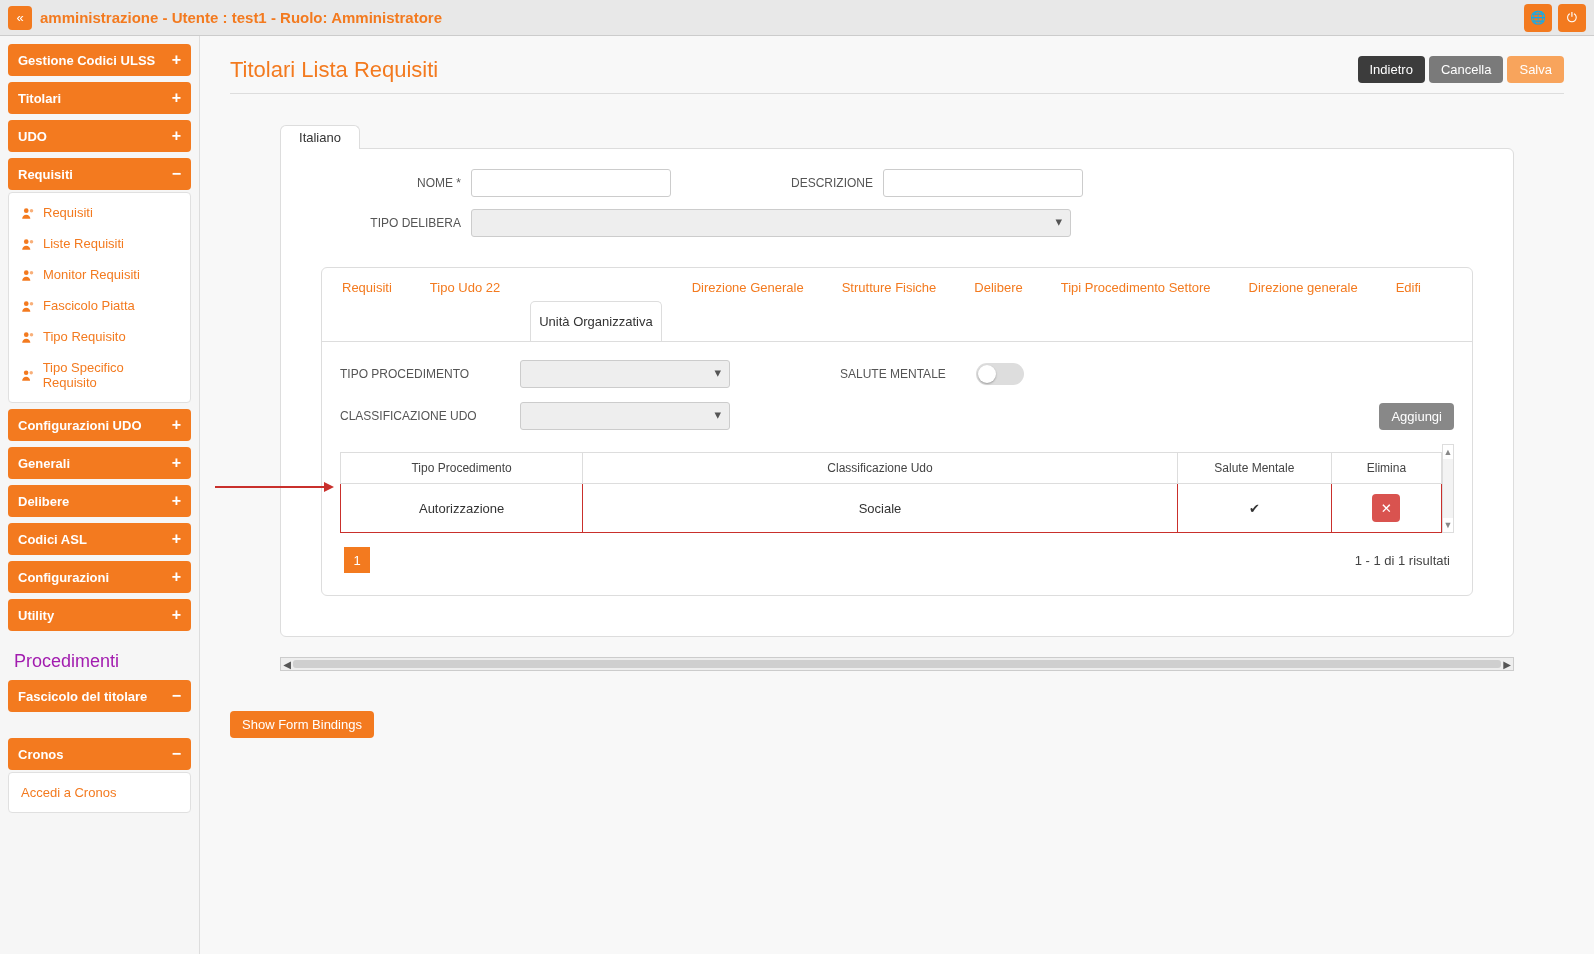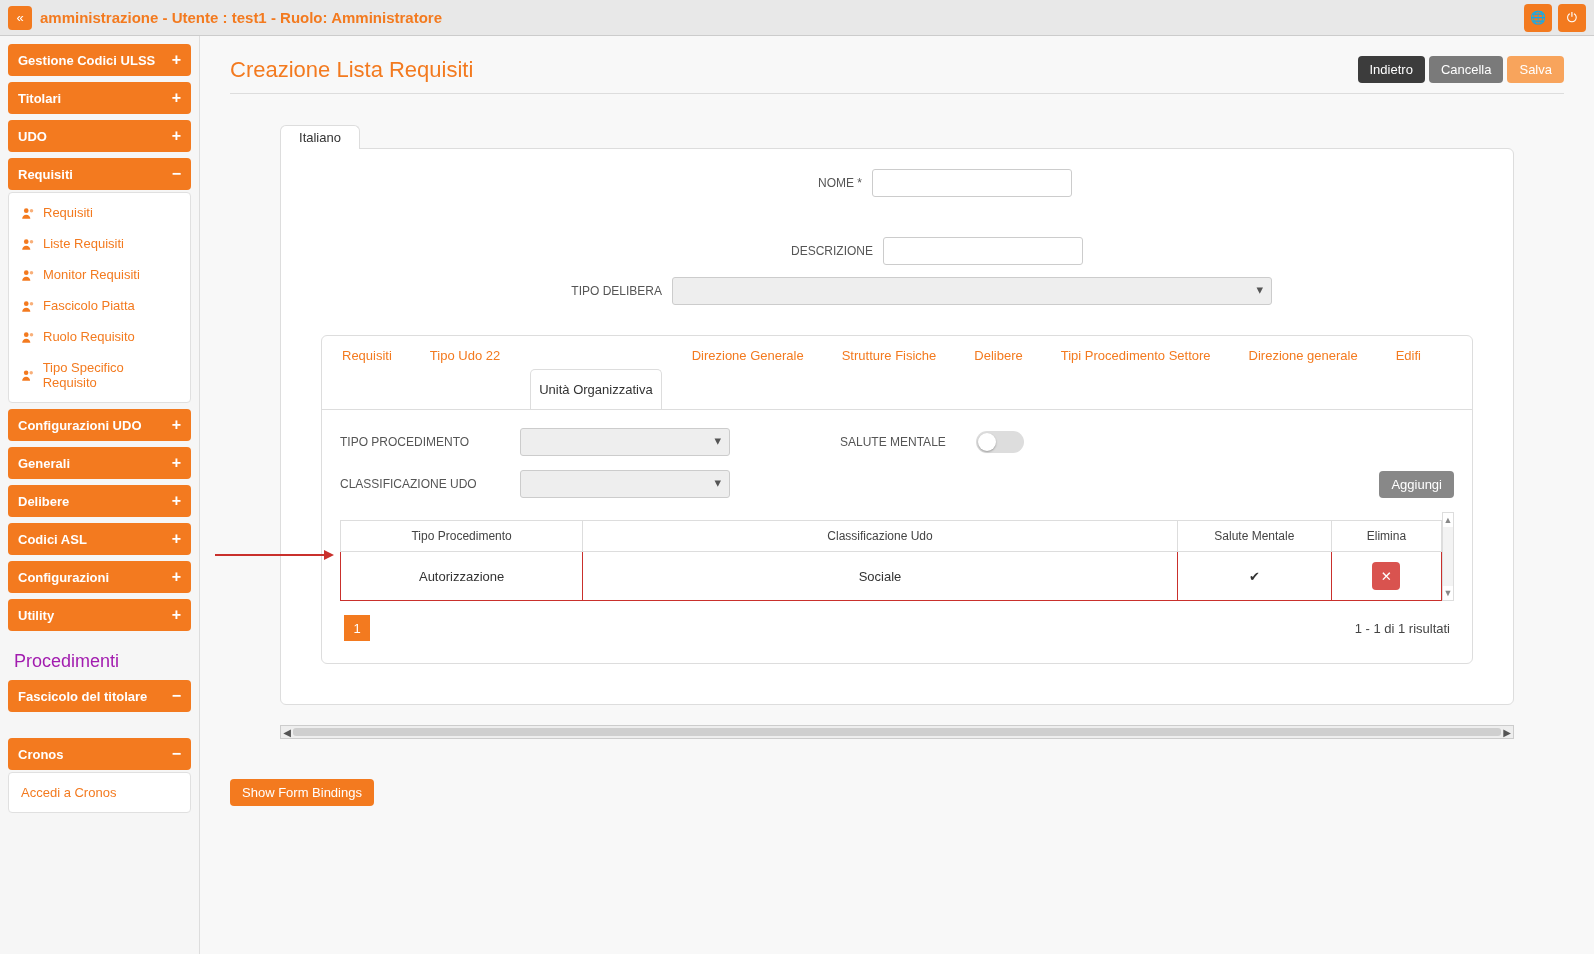--- a/index.html
+++ b/index.html
@@ -30,21 +30,21 @@
   .btn-orange { background:#f8a45c; }
   .btn-orange-solid { background:#f37a1f; }
   .btn-grey2 { background:#888; }
   .header-buttons { display:flex; gap:4px; }
 
   hr.divider { border:none; border-top:1px solid #ddd; margin:10px 0 30px; }
 
   .form-card-wrapper {  }
   .lang-tab-outer { border:1px solid #ddd; border-bottom:none; border-radius:6px 6px 0 0; background:#fff; width:80px; text-align:center; padding:4px 0; position:relative; top:1px; z-index:2; }
   .form-card { background:#fff; border:1px solid #ddd; border-radius:0 6px 6px 6px; padding:20px 40px; margin-bottom:20px; position:relative; margin-left:0; }
-  .form-row { display:flex; align-items:center; gap:40px; margin-bottom:12px;flex-direction:column; }
+  .form-row { display:flex; align-items:center; gap:40px; margin-bottom:12px; }
   .form-group { display:flex; align-items:center; gap:10px; }
   .form-label { font-size:12px; color:#555; width:140px; text-align:right; }
   .form-input { width:200px; height:28px; border:1px solid #ccc; border-radius:3px; padding:0 6px; }
   .form-select { width:600px; height:28px; background:#eee; border:1px solid #ccc; border-radius:3px; position:relative; }
   .form-select::after { content:'▾'; position:absolute; right:8px; top:4px; color:#555; }
   .form-select-sm { width:210px; }
 
   .tabs-card { background:#fff; border:1px solid #ddd; border-radius:6px; padding:0; margin-top:30px; margin-bottom:20px; margin-left:0; }
   .tabs-header { display:flex; gap:22px; padding:0 12px; border-bottom:1px solid #ddd; overflow-x:auto; }
   .tab { padding:12px 8px; color:#f37a1f; cursor:pointer; white-space:nowrap; font-size:13px; }
@@ -152,21 +152,21 @@
             <circle cx="18" cy="8" r="3" opacity=".6"></circle>
           </svg>
         <span>Fascicolo Piatta</span>
       </div>
       <div class="submenu-item">
         <svg class="user-icon-svg" viewBox="0 0 24 24">
             <circle cx="9" cy="8" r="4"></circle>
             <path d="M2 22c0-4 3-7 7-7s7 3 7 7"></path>
             <circle cx="18" cy="8" r="3" opacity=".6"></circle>
           </svg>
-        <span>Ruolo Requisito</span>
+        <span>Tipo Requisito</span>
       </div>
       <div class="submenu-item">
         <svg class="user-icon-svg" viewBox="0 0 24 24">
             <circle cx="9" cy="8" r="4"></circle>
             <path d="M2 22c0-4 3-7 7-7s7 3 7 7"></path>
             <circle cx="18" cy="8" r="3" opacity=".6"></circle>
           </svg>
         <span>Tipo Specifico Requisito</span>
       </div>
     </div>
@@ -210,21 +210,21 @@
     </div>
     <div class="submenu">
       <div class="submenu-item">
         <span>Accedi a Cronos</span>
       </div>
     </div>
   </div>
 
   <div class="content">
     <div class="page-header">
-      <div class="page-title">Creazione Lista Requisiti</div>
+      <div class="page-title">Titolari Lista Requisiti</div>
       <div class="header-buttons">
         <button class="btn btn-dark">Indietro</button>
         <button class="btn btn-grey">Cancella</button>
         <button class="btn btn-orange">Salva</button>
       </div>
     </div>
     <hr class="divider">
 
     <div style="position:relative; padding:0 50px;">
     <div class="form-card-wrapper">

